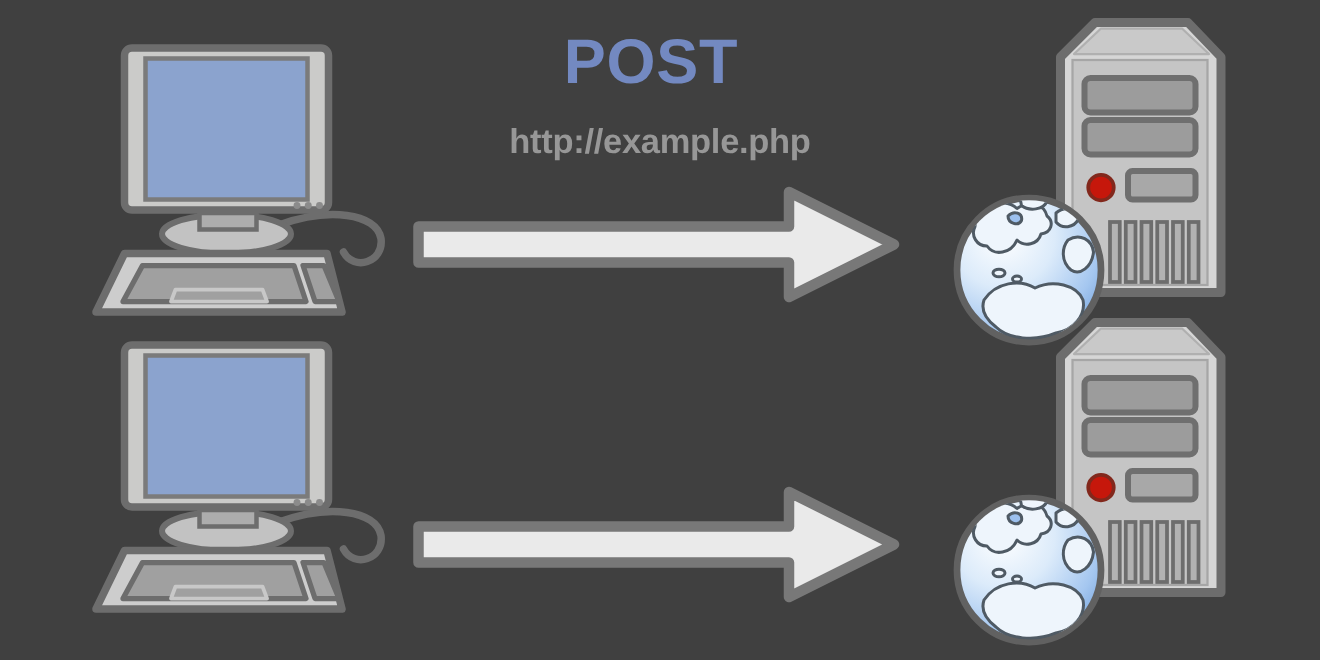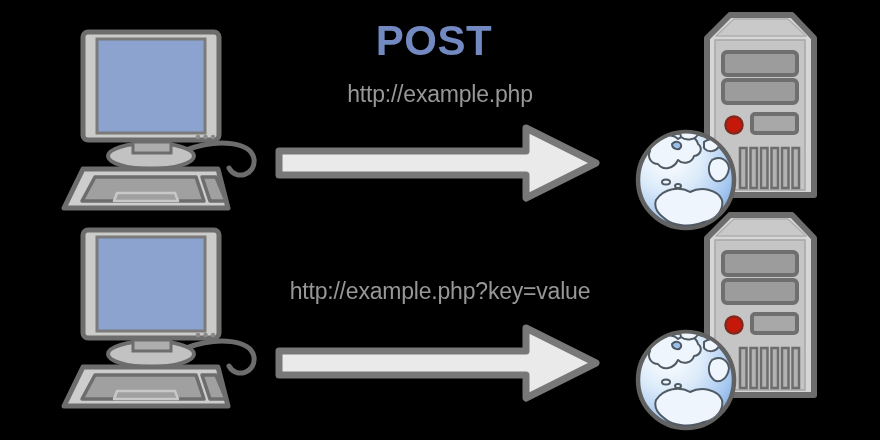--- a/index.html
+++ b/index.html
@@ -1,17 +1,17 @@
 <!DOCTYPE html>
 <html><head>
 <meta charset="utf-8">
 <style>
   html,body{margin:0;padding:0;background:#ffffff;}
   .canvas{
-    position:relative;width:880px;height:440px;background:#000000;overflow:hidden;
+    position:relative;width:880px;height:440px;background:#404040;overflow:hidden;
     font-family:"Liberation Sans",sans-serif;
   }
   .abs{position:absolute;}
   .layer{position:absolute;inset:0;}
   
   .computer-1{left:55px;top:20px;}
   .computer-2{left:55px;top:218px;}
   .server-1{left:628px;top:8px;}
   .server-2{left:628px;top:208px;}
   .arrow-1{left:274px;top:121px;}
@@ -19,21 +19,21 @@
   
   .method{
     left:254px;width:360px;text-align:center;
     font-size:42px;font-weight:bold;line-height:48px;
     color:#7389c1;letter-spacing:0.5px;
   }
   .method-1{top:17px;}
   .method-2{top:219px;}
   .url{
     left:240px;width:400px;text-align:center;
-    font-size:23px;font-weight:normal;line-height:30px;
+    font-size:23px;font-weight:bold;line-height:30px;
     color:#979797;letter-spacing:-0.2px;
   }
   .url-1{top:79px;}
   .url-2{top:276px;}
   .hidden-defs{position:absolute;width:0;height:0;overflow:hidden;}
 </style>
 </head>
 <body>
 
 <svg class="hidden-defs" aria-hidden="true">
@@ -123,21 +123,20 @@
       </svg>
     <svg class="abs server-1" width="190" height="226">
         <use href="#icon-server-globe"></use>
       </svg>
   </section>
 
   <section class="layer">
     <svg class="abs computer-2" width="215" height="200">
         <use href="#icon-computer"></use>
       </svg>
-    <div class="abs url url-2">http://example.php?key=value</div>
     <svg class="abs arrow-2" width="330" height="84">
         <use href="#icon-arrow"></use>
       </svg>
     <svg class="abs server-2" width="190" height="226">
         <use href="#icon-server-globe"></use>
       </svg>
   </section>
 
 </div>
 

